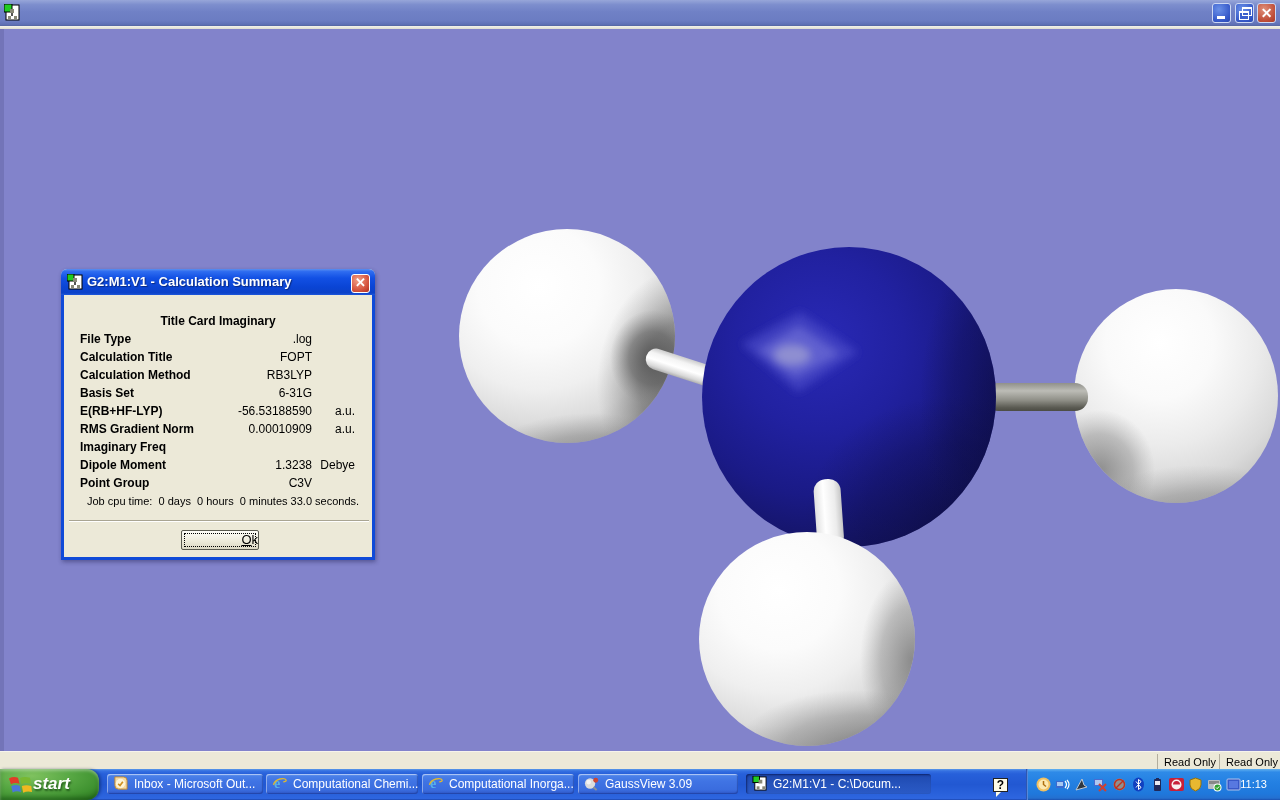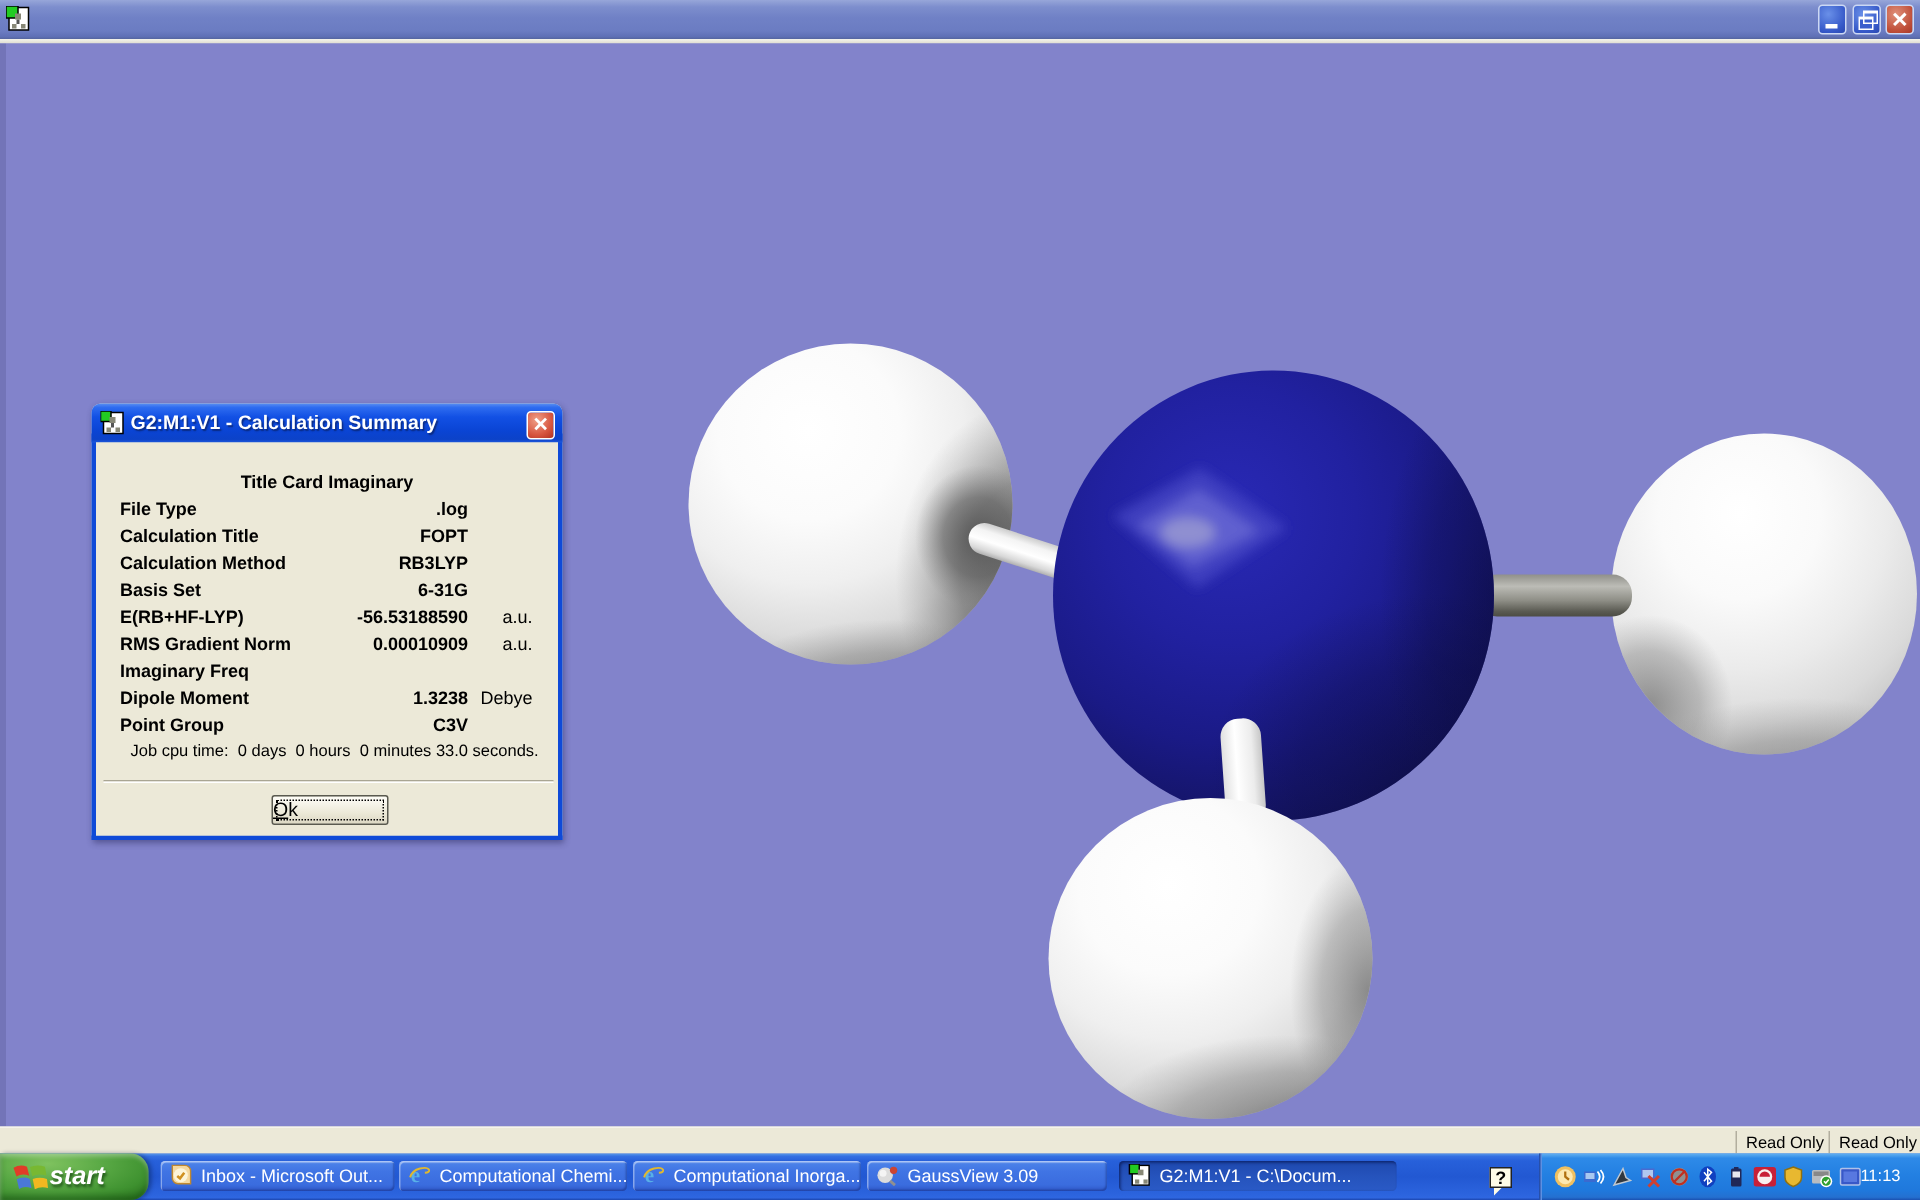--- a/index.html
+++ b/index.html
@@ -44,24 +44,24 @@
   background:radial-gradient(circle at 35% 30%, #f0a088, #d75640 60%, #b03020); }
 #dlg-close::after { content:"\2715"; position:absolute; left:0; top:0px; width:100%; text-align:center; color:#fff; font-size:13px; font-weight:bold; }
 #dlg-body { position:absolute; left:3px; top:26px; width:308px; height:262px; background:#ece9d8; }
 #dialog .dbrd { position:absolute; background:#0f4ad8; }
 .dbrd.l { left:0; top:20px; width:3px; height:271px; }
 .dbrd.r { left:311px; top:20px; width:3px; height:271px; }
 .dbrd.b { left:0; top:288px; width:314px; height:3px; }
 .drow { position:absolute; font-size:12px; white-space:nowrap; }
 .drow b { font-weight:bold; }
 .dlabel { position:absolute; left:16px; font-weight:bold; font-size:12px; white-space:nowrap; }
-.dval { position:absolute; width:248px; text-align:right; font-size:12px; white-space:nowrap;font-weight:bold; }
+.dval { position:absolute; width:248px; text-align:right; font-size:12px; white-space:nowrap; }
 .dunit { position:absolute; width:291px; text-align:right; font-size:12px; white-space:nowrap; }
 #dlg-sep { position:absolute; left:5px; top:225px; width:300px; height:2px; border-top:1px solid #a9a593; border-bottom:1px solid #fff; }
-#okbtn { position:absolute; left:117px; top:235px; width:78px; height:20px; background:linear-gradient(180deg,#fefdf8,#ece9d8 60%,#dcd8c4); border:1px solid #5a5a50; border-radius:2px; outline:1px dotted #000; outline-offset:-4px; font-size:13px; text-align:left; padding-top:1px; }
+#okbtn { position:absolute; left:117px; top:235px; width:78px; height:20px; background:linear-gradient(180deg,#fefdf8,#ece9d8 60%,#dcd8c4); border:1px solid #5a5a50; border-radius:2px; outline:1px dotted #000; outline-offset:-4px; font-size:13px; text-align:right; padding-top:1px; }
 #okbtn u { text-decoration:underline; }
 
 
 #taskbar { position:absolute; left:0; top:769px; width:1280px; height:31px;
   background:linear-gradient(180deg,#5a9ae8 0%,#3570e2 6%,#2760da 16%,#2258d2 50%,#2a62dc 82%,#2e66e0 95%,#1b45ae 100%); }
 #startbtn { position:absolute; left:0; top:0; width:99px; height:31px; border-radius:0 12px 12px 0;
   background:radial-gradient(ellipse at 32% 22%, #7fc25f 0%, #58a844 40%, #3f9230 72%, #2f7d22 92%, #276c1c 100%);
   box-shadow:inset 0 2px 3px rgba(255,255,255,.35), inset 0 -3px 4px rgba(0,40,0,.35), 2px 0 3px rgba(0,20,60,.4); }
 #startbtn .stext { position:absolute; left:33px; top:5px; color:#fff; font-size:17px; font-weight:bold; font-style:italic; text-shadow:1px 2px 2px rgba(0,40,0,.6); }
 .taskbtn { position:absolute; top:5px; height:20px; border-radius:3px; background:linear-gradient(180deg,#7fa6f0 0%,#4a80e8 10%,#4074e4 35%,#3a6cde 80%,#3058c8 100%); box-shadow:inset 1px 1px 0 rgba(255,255,255,.4), inset -1px -1px 1px rgba(0,20,90,.3); color:#fff; font-size:12px; white-space:nowrap; overflow:hidden; }

